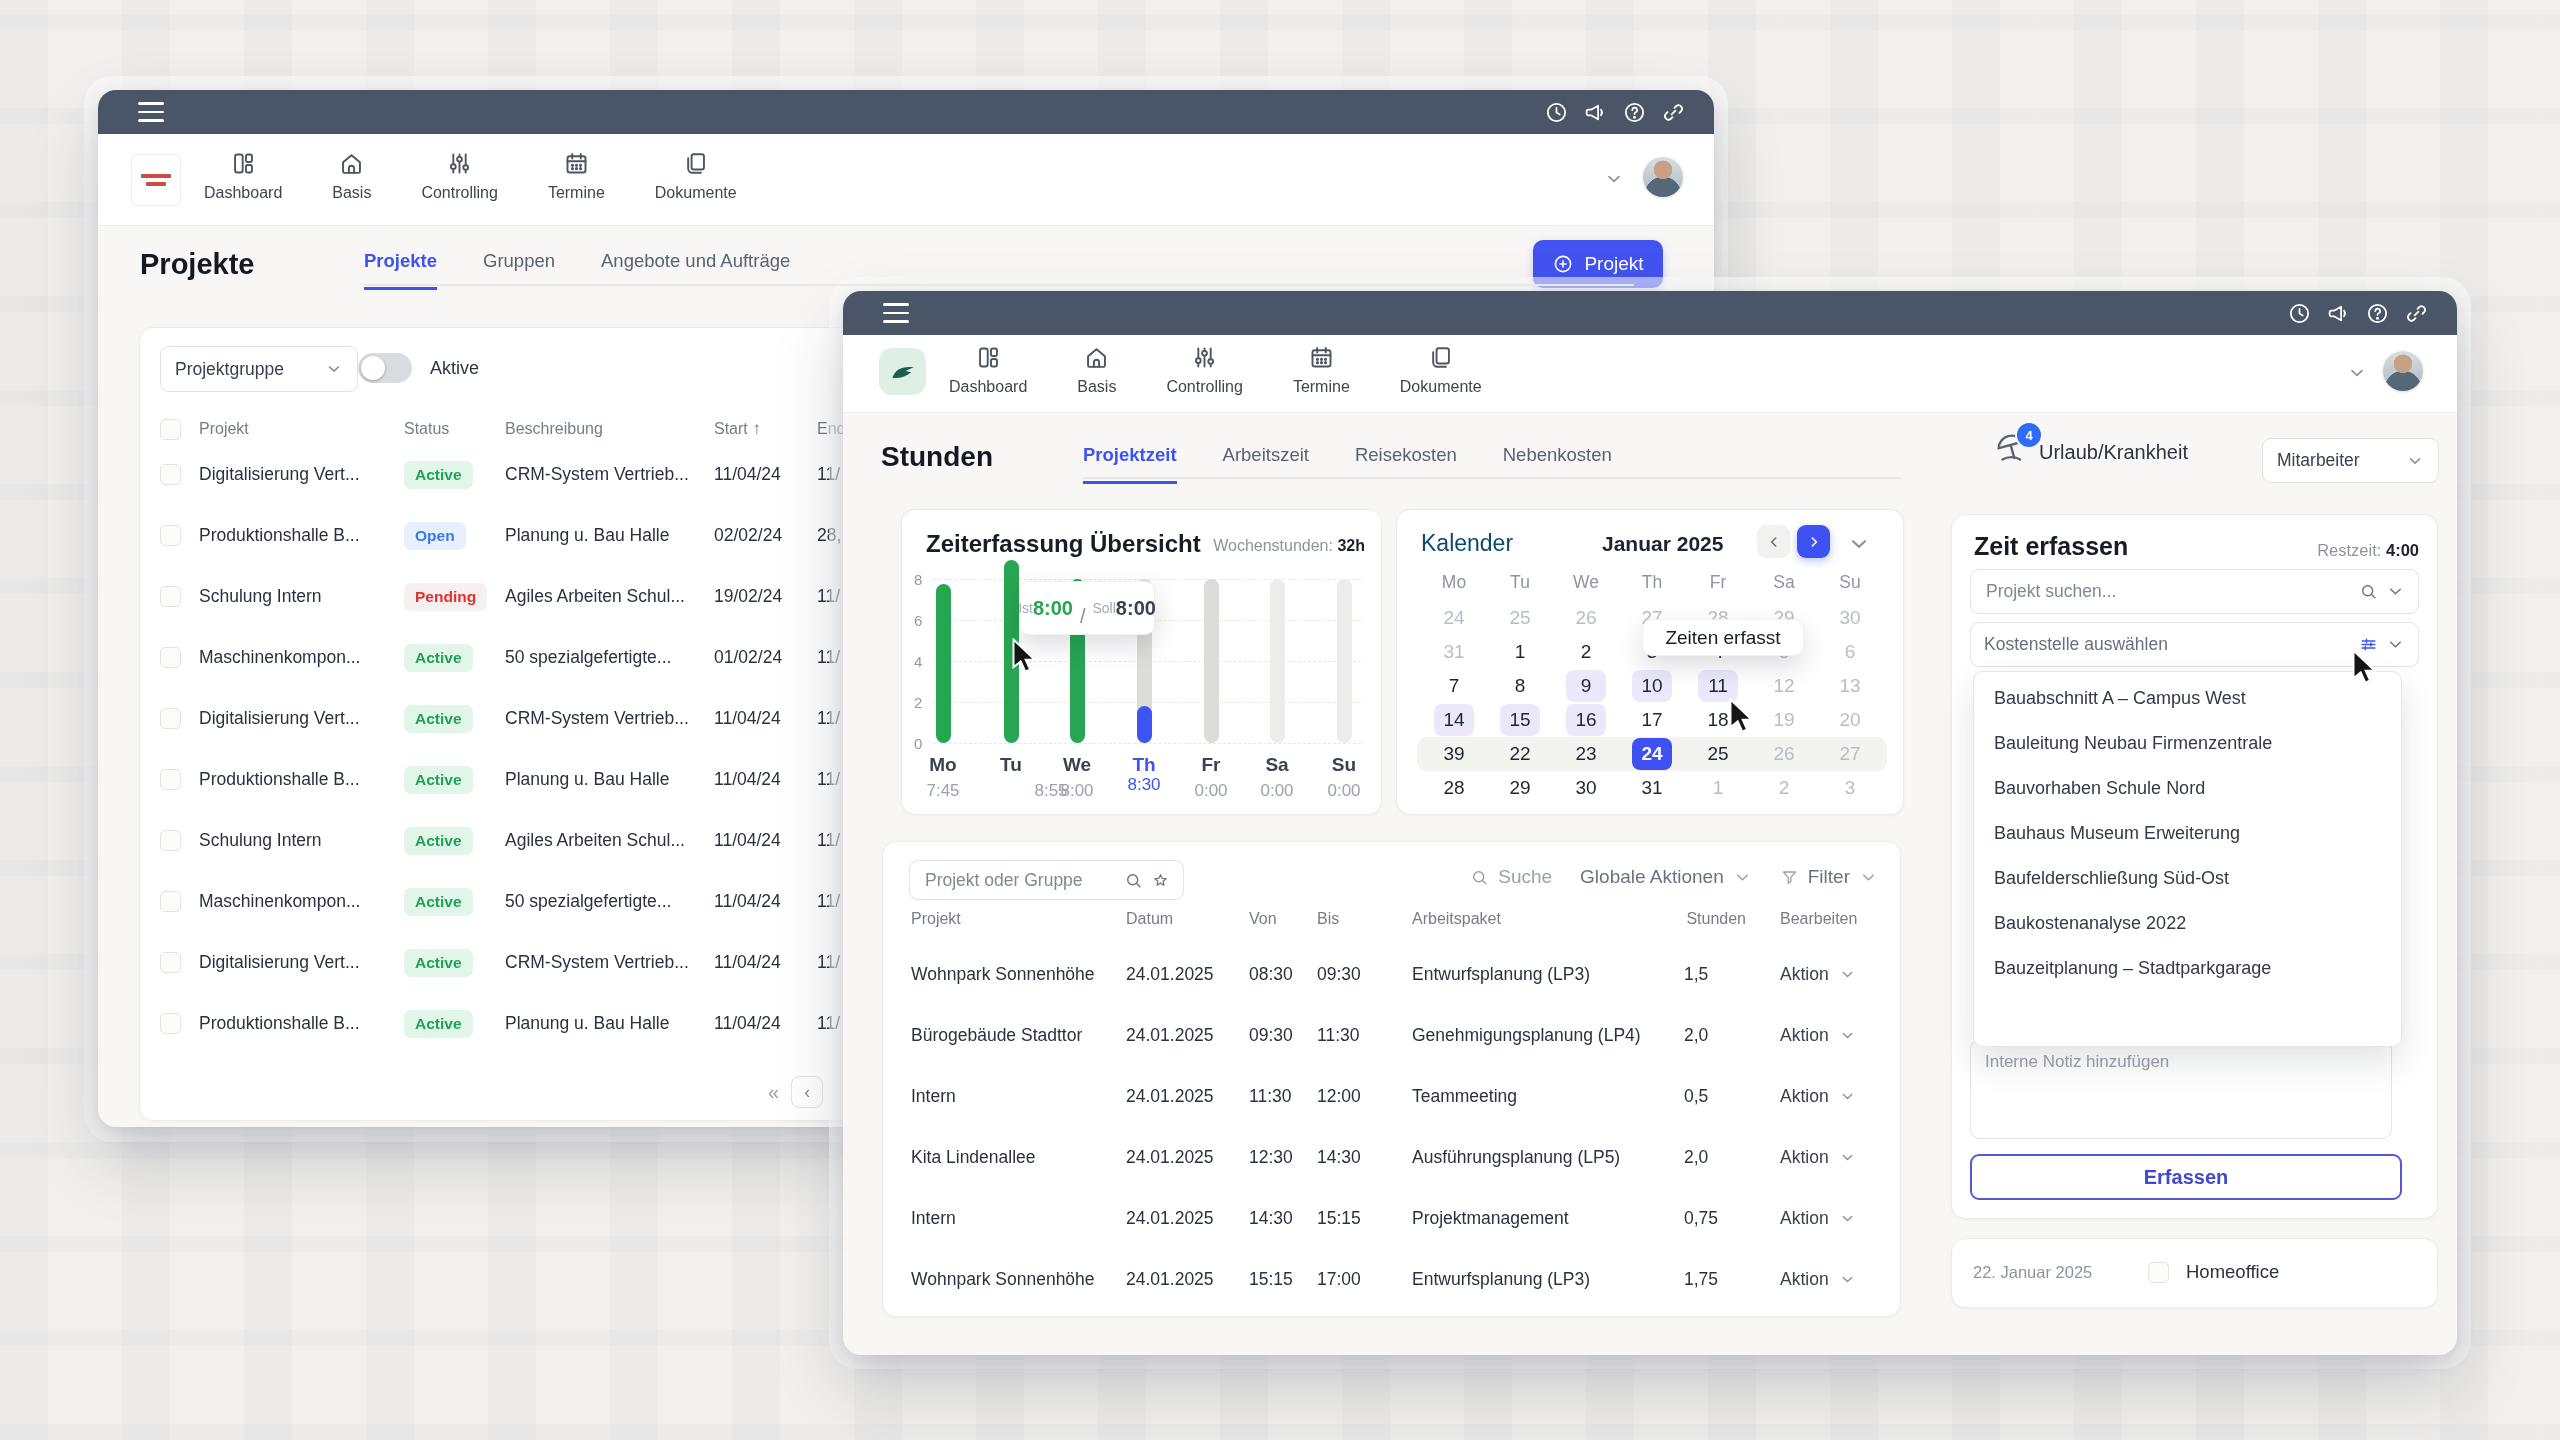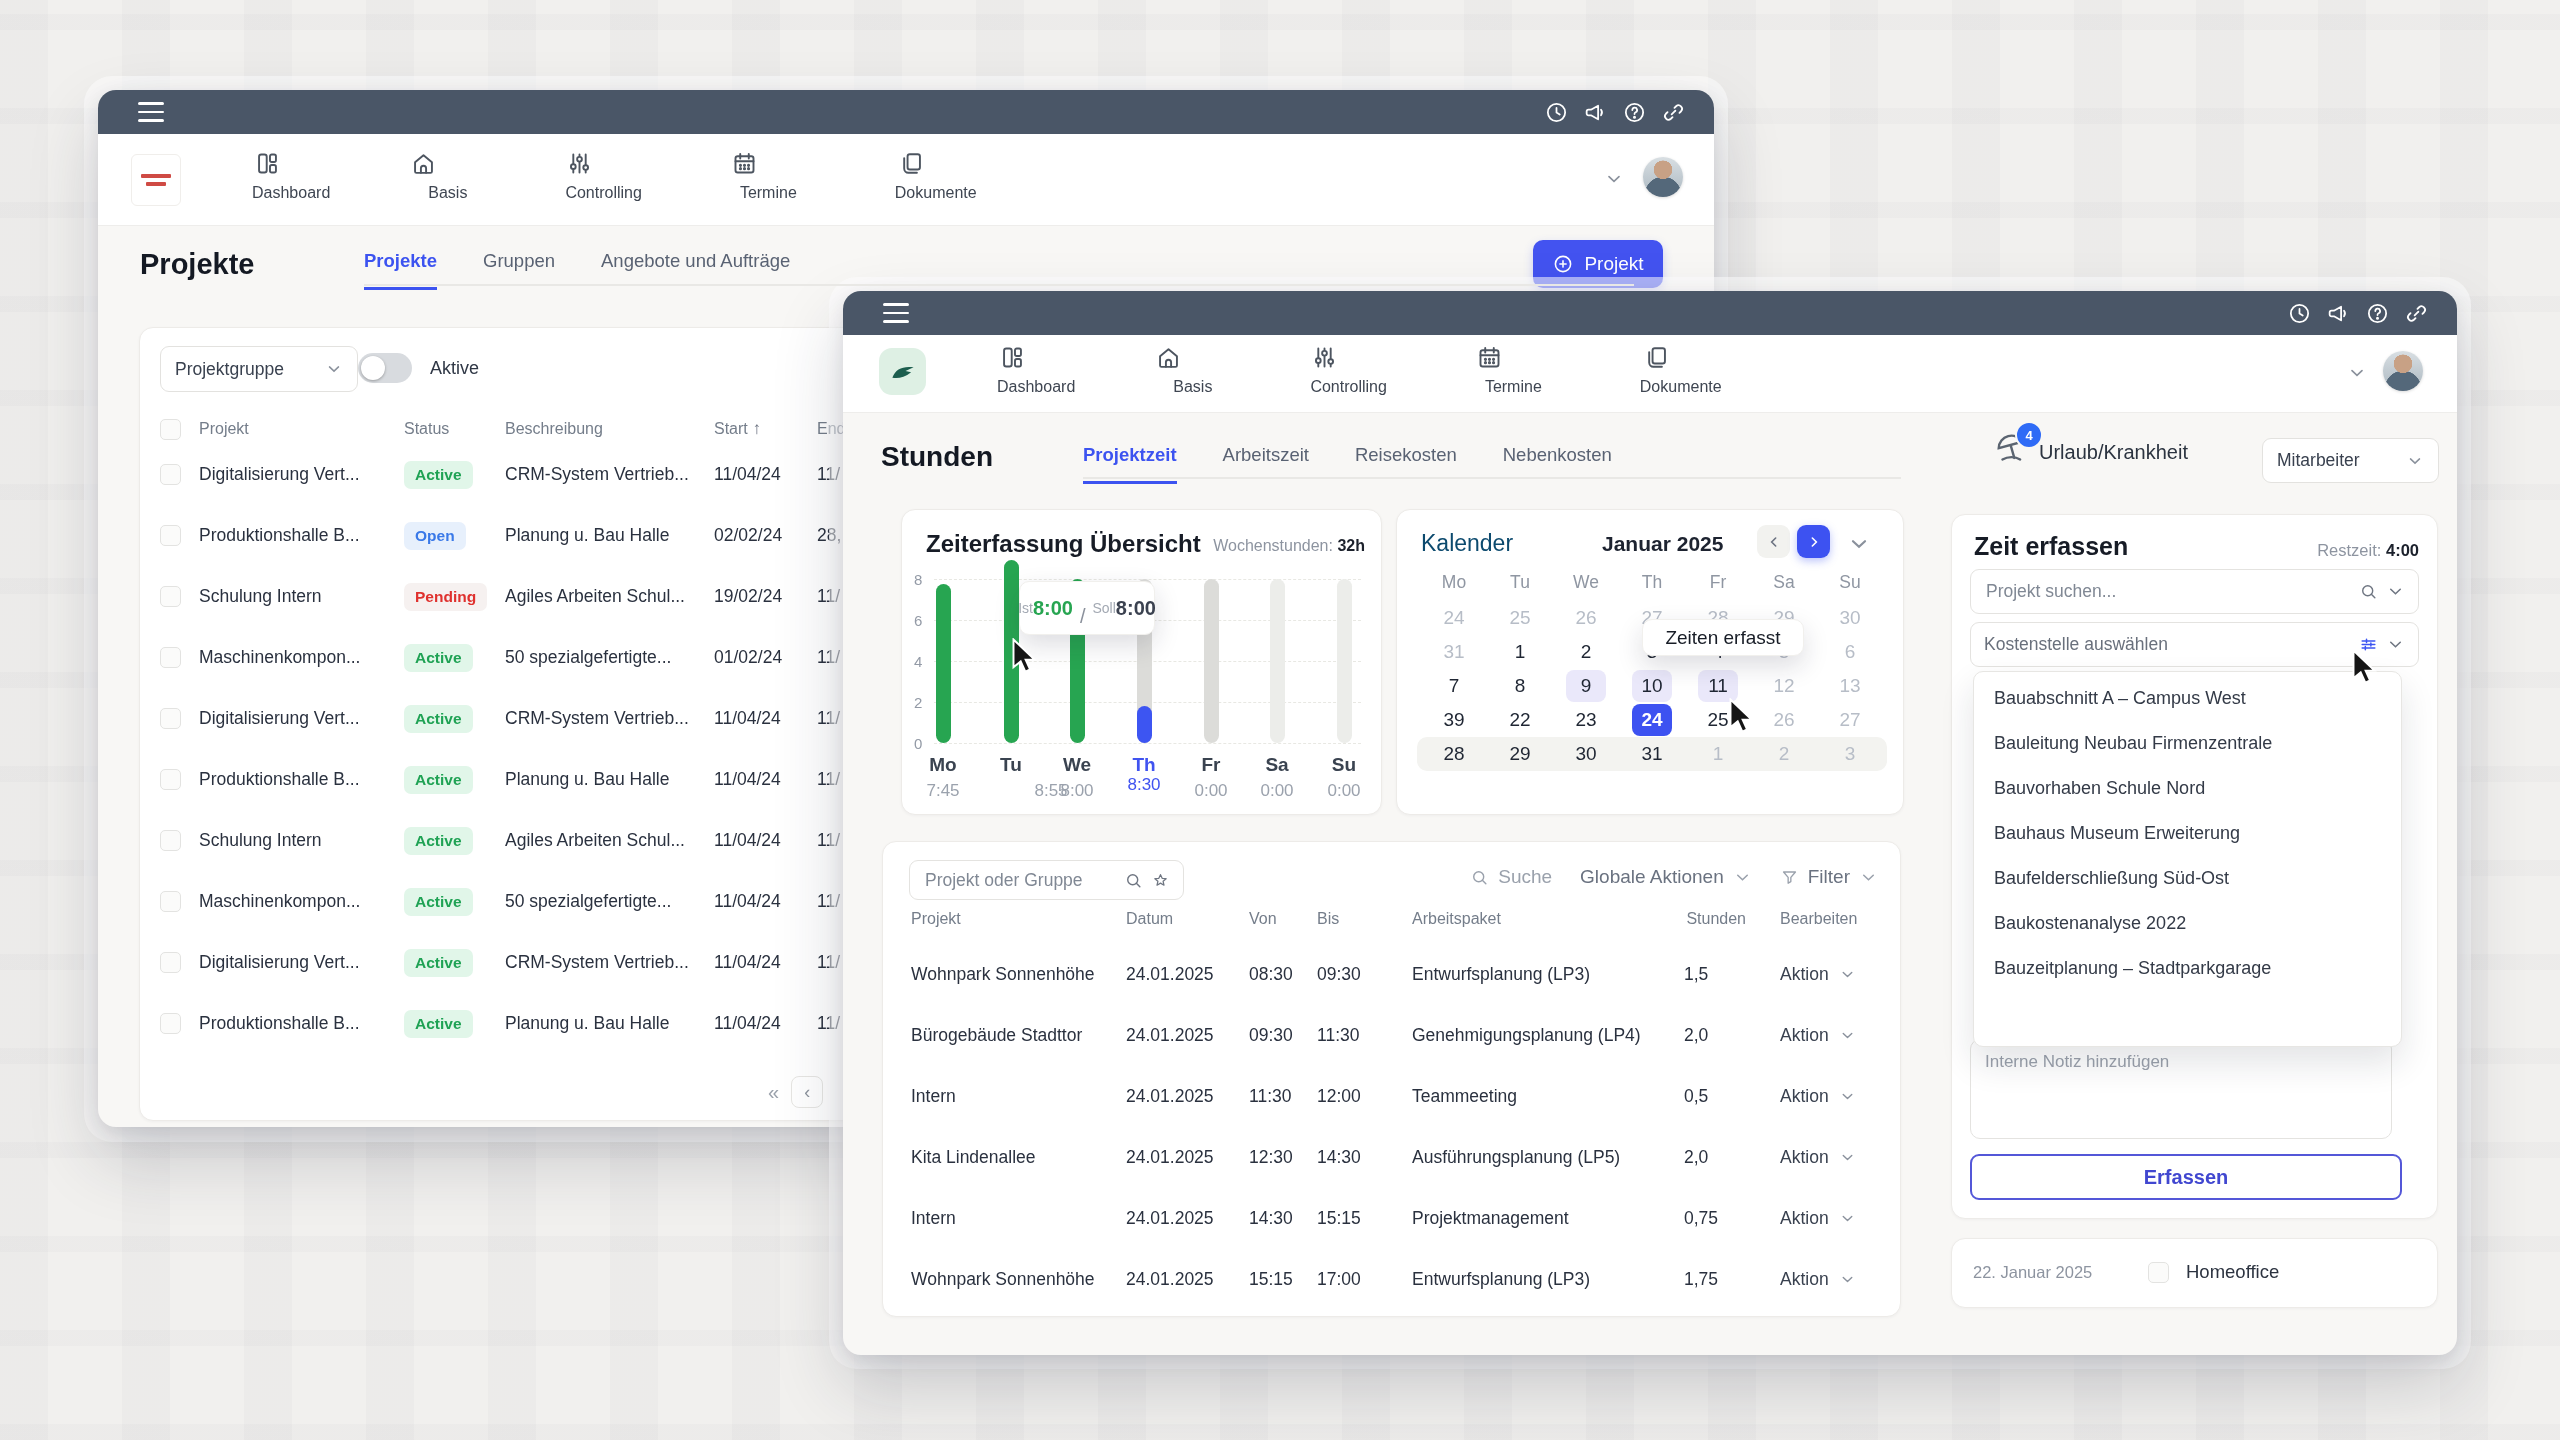--- a/index.html
+++ b/index.html
@@ -18,21 +18,21 @@
   .hamburger{width:26px;height:20px;margin-left:40px;display:flex;flex-direction:column;justify-content:space-between;cursor:pointer;}
   .hamburger i{display:block;height:2.6px;background:#fff;border-radius:2px;}
   .tb-icons{margin-left:auto;display:flex;gap:14px;padding-right:28px;align-items:center;}
   .tb-icon{width:25px;height:25px;color:#fff;}
   .tb-icon svg{width:100%;height:100%;display:block;}
   .win-nav{position:absolute;left:0;right:0;background:#fff;border-bottom:1px solid #eeedeb;}
   .nav-items{position:absolute;display:flex;gap:50px;}
   .nav-item{display:flex;flex-direction:column;align-items:center;gap:7px;cursor:pointer;}
   .nav-ic{width:27px;height:27px;color:#4d5560;}
   .nav-ic svg{width:100%;height:100%;display:block;}
-  .nav-label{font-size:16px;color:#3f4652;margin-left:48px;}
+  .nav-label{font-size:16px;color:#3f4652;}
   .avatar{position:absolute;width:40px;height:40px;border-radius:50%;
     background:
       radial-gradient(circle at 50% 32%, #c8a185 0 27%, transparent 28%),
       radial-gradient(circle at 50% 95%, #54687a 0 42%, transparent 43%),
       linear-gradient(#d9dfe3,#aab7c0);
     box-shadow:0 1px 3px rgba(0,0,0,.15);}
   .chev{color:#8a919c;}
   .chev svg{width:20px;height:20px;display:block;}
   .page-title{position:absolute;font-weight:700;color:#14192 3;color:#141923;}
   .tabs{position:absolute;display:flex;gap:46px;z-index:2;}
@@ -631,20 +631,43 @@
               <span class="num">11</span>
             </div>
             <div class="cal-cell m">
               <span class="num">12</span>
             </div>
             <div class="cal-cell m">
               <span class="num">13</span>
             </div>
           </div>
           <div class="cal-week">
+            <div class="cal-cell h">
+              <span class="num">14</span>
+            </div>
+            <div class="cal-cell h">
+              <span class="num">15</span>
+            </div>
+            <div class="cal-cell h">
+              <span class="num">16</span>
+            </div>
+            <div class="cal-cell">
+              <span class="num">17</span>
+            </div>
+            <div class="cal-cell">
+              <span class="num">18</span>
+            </div>
+            <div class="cal-cell m">
+              <span class="num">19</span>
+            </div>
+            <div class="cal-cell m">
+              <span class="num">20</span>
+            </div>
+          </div>
+          <div class="cal-week">
             <div class="cal-cell">
               <span class="num">39</span>
             </div>
             <div class="cal-cell">
               <span class="num">22</span>
             </div>
             <div class="cal-cell">
               <span class="num">23</span>
             </div>
             <div class="cal-cell s">

